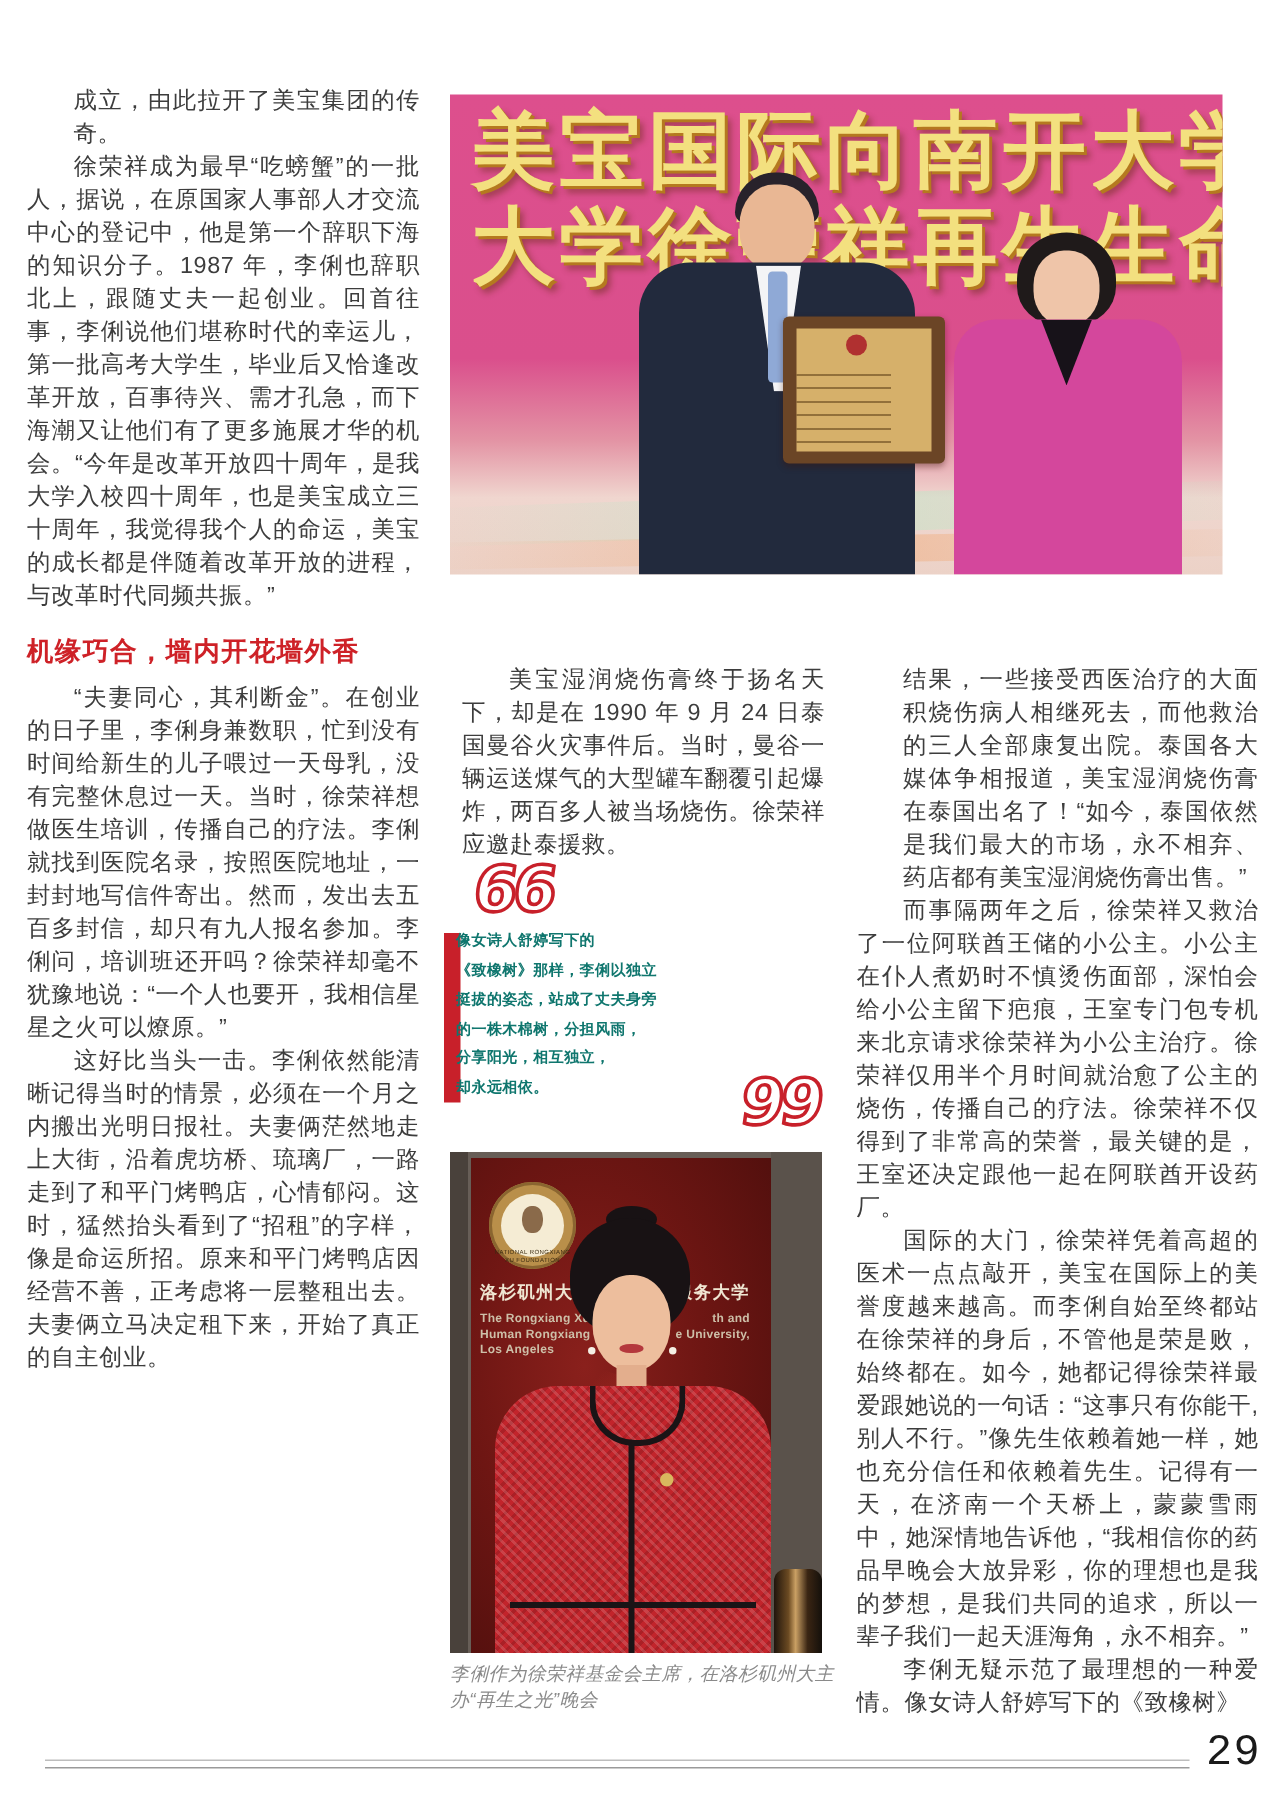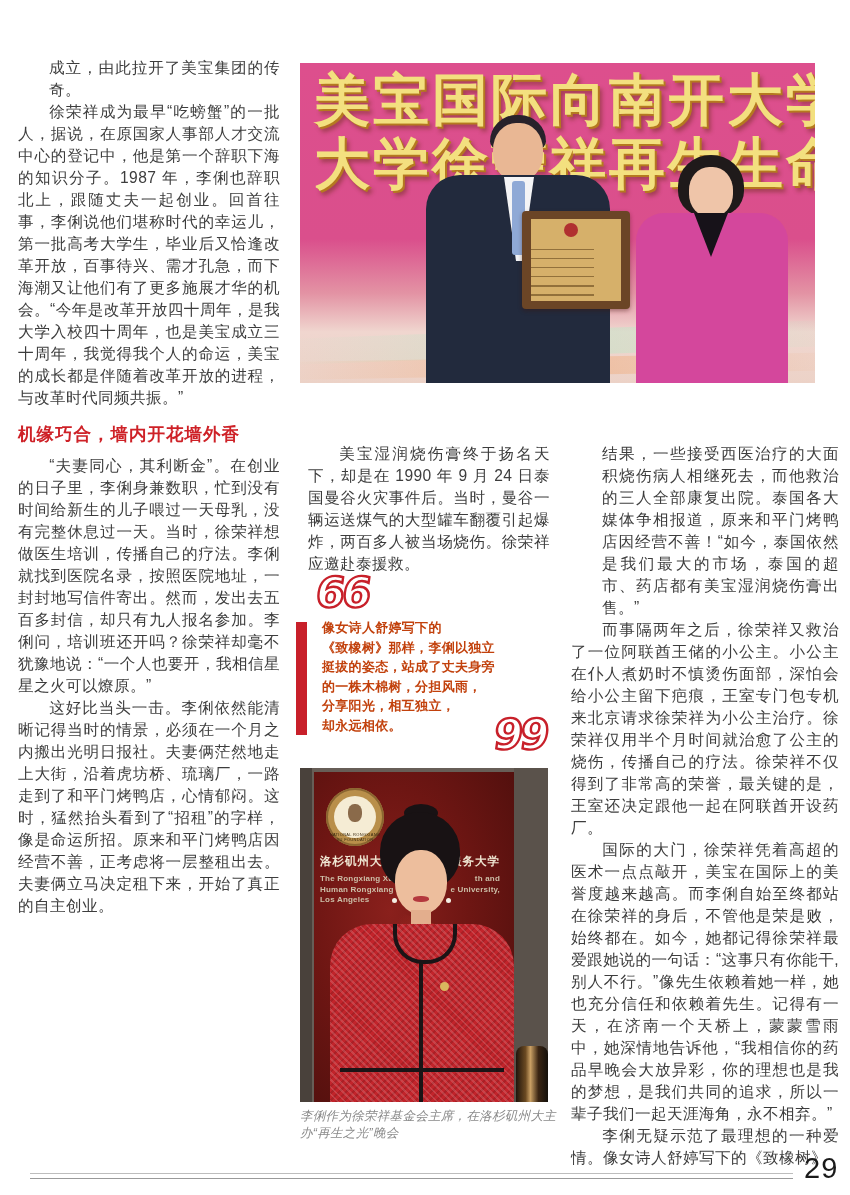--- a/index.html
+++ b/index.html
@@ -17,22 +17,22 @@
   .caption{position:absolute;font-style:italic;color:#8a8a8a;font-size:12.5px;line-height:17px;letter-spacing:0.3px;}
   .caption-top{left:308px;top:396px;width:520px;}
   .caption-mid{left:300px;top:1108px;width:256px;}
   
   .pullquote{position:absolute;left:296px;top:574px;width:256px;height:192px;}
   .qmark{position:absolute;font-family:"DejaVu Sans",sans-serif;font-weight:bold;font-size:42px;
          color:#ffffff;-webkit-text-stroke:2.4px #c8202a;transform:skewX(-8deg);letter-spacing:-3px;}
   .qmark.open{left:20px;top:-6px;}
   .qmark.close{right:6px;top:136px;}
   .pq-bar{position:absolute;left:0;top:48px;width:11px;height:113px;background:#c8202a;}
-  .pq-lines{position:absolute;left:26px;top:44px;width:232px;font-size:13px;font-weight:bold;
-            color:#c2410c;line-height:19.5px;letter-spacing:0.3px;}
+  .pq-lines{position:absolute;left:8px;top:44px;width:232px;font-size:10px;font-weight:bold;
+            color:#0f766e;line-height:19.5px;letter-spacing:0.3px;}
   
   .photo-top{position:absolute;left:300px;top:63px;width:515px;height:320px;margin:0;overflow:hidden;
              background:linear-gradient(180deg,#dd4f8d 0%,#da4f8c 55%,#e393a4 72%,#f0d6cf 84%,#ecd2c7 100%);}
   .photo-top .streak1{position:absolute;left:-20px;bottom:28px;width:580px;height:26px;
              background:linear-gradient(90deg,rgba(255,255,255,.0),rgba(190,230,200,.55),rgba(255,255,255,.0));
              transform:rotate(-2deg);}
   .photo-top .streak2{position:absolute;left:-20px;bottom:8px;width:580px;height:18px;
              background:linear-gradient(90deg,rgba(255,255,255,.0),rgba(240,170,120,.5),rgba(255,255,255,.0));
              transform:rotate(-1deg);}
   .banner-line{position:absolute;left:14px;white-space:nowrap;font-weight:bold;font-size:56px;letter-spacing:3px;
@@ -94,21 +94,21 @@
       border-radius:0 0 30px 30px;}
   .gala-woman .placket{position:absolute;left:119px;top:192px;width:4px;height:142px;background:#1a1416;}
   .gala-woman .hem{position:absolute;left:40px;top:300px;width:164px;height:4px;background:#1a1416;}
   .gala-woman .brooch{position:absolute;left:140px;top:214px;width:9px;height:9px;background:#d9b75e;border-radius:50%;}
   .photo-mid .cylinder{position:absolute;left:216px;top:278px;width:32px;height:56px;border-radius:8px 8px 0 0;
       background:linear-gradient(90deg,#1f140c,#6b4a22 30%,#caa064 45%,#3a2513 70%,#14100b);}
   
   .footer-rule{position:absolute;left:30px;top:1173px;width:763px;height:4px;
       border-top:1.5px solid #bdbdbd;border-bottom:1.5px solid #9a9a9a;}
   .page-number{position:absolute;left:804px;top:1152px;font-size:29px;color:#1a1a1a;
-      font-family:Liberation Sans, sans-serif;letter-spacing:1px;}
+      font-family:Liberation Mono, monospace;letter-spacing:1px;}
 </style>
 </head>
 <body>
 
 <div class="page">
 
   <section class="col col-left">
     <p class="no-indent">成立，由此拉开了美宝集团的传奇。</p>
     <p>徐荣祥成为最早“吃螃蟹”的一批人，据说，在原国家人事部人才交流中心的登记中，他是第一个辞职下海的知识分子。1987 年，李俐也辞职北上，跟随丈夫一起创业。回首往事，李俐说他们堪称时代的幸运儿，第一批高考大学生，毕业后又恰逢改革开放，百事待兴、需才孔急，而下海潮又让他们有了更多施展才华的机会。“今年是改革开放四十周年，是我大学入校四十周年，也是美宝成立三十周年，我觉得我个人的命运，美宝的成长都是伴随着改革开放的进程，与改革时代同频共振。”</p>
     <h2 class="section-heading">机缘巧合，墙内开花墙外香</h2>
@@ -203,21 +203,21 @@
       <div class="brooch"></div>
     </div>
     <div class="cylinder"></div>
   </figure>
   <div class="caption caption-mid">
     <div>李俐作为徐荣祥基金会主席，在洛杉矶州大主</div>
     <div>办“再生之光”晚会</div>
   </div>
 
   <section class="col col-right">
-    <p class="no-indent">结果，一些接受西医治疗的大面积烧伤病人相继死去，而他救治的三人全部康复出院。泰国各大媒体争相报道，原来和平门烤鸭店因经营不善！“如今，泰国依然是我们最大的市场，泰国的超市、药店都有美宝湿润烧伤膏出售。”</p>
+    <p class="no-indent">结果，一些接受西医治疗的大面积烧伤病人相继死去，而他救治的三人全部康复出院。泰国各大媒体争相报道，美宝湿润烧伤膏在泰国出名了！“如今，泰国依然是我们最大的市场，永不相弃、药店都有美宝湿润烧伤膏出售。”</p>
     <p>而事隔两年之后，徐荣祥又救治了一位阿联酋王储的小公主。小公主在仆人煮奶时不慎烫伤面部，深怕会给小公主留下疤痕，王室专门包专机来北京请求徐荣祥为小公主治疗。徐荣祥仅用半个月时间就治愈了公主的烧伤，传播自己的疗法。徐荣祥不仅得到了非常高的荣誉，最关键的是，王室还决定跟他一起在阿联酋开设药厂。</p>
     <p>国际的大门，徐荣祥凭着高超的医术一点点敲开，美宝在国际上的美誉度越来越高。而李俐自始至终都站在徐荣祥的身后，不管他是荣是败，始终都在。如今，她都记得徐荣祥最爱跟她说的一句话：“这事只有你能干,别人不行。”像先生依赖着她一样，她也充分信任和依赖着先生。记得有一天，在济南一个天桥上，蒙蒙雪雨中，她深情地告诉他，“我相信你的药品早晚会大放异彩，你的理想也是我的梦想，是我们共同的追求，所以一辈子我们一起天涯海角，永不相弃。”</p>
     <p>李俐无疑示范了最理想的一种爱情。像女诗人舒婷写下的《致橡树》</p>
   </section>
 
   <div class="footer-rule"></div>
   <div class="page-number">29</div>
 
 </div>
 

